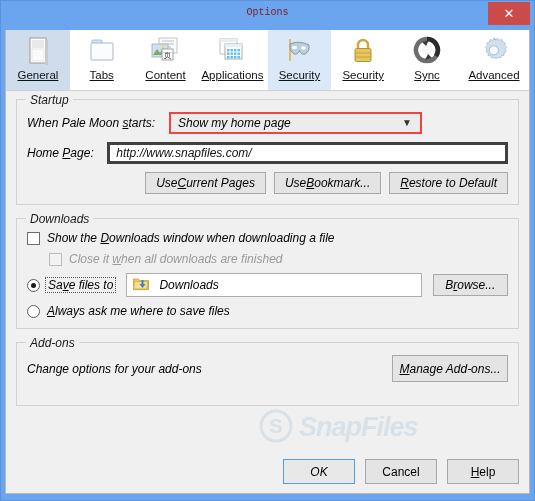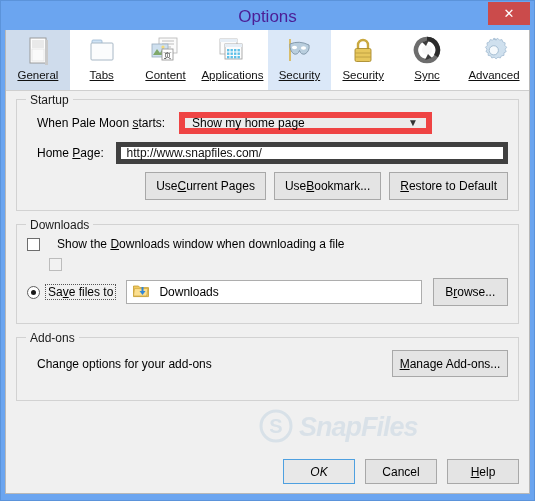--- a/index.html
+++ b/index.html
@@ -31,23 +31,23 @@
   .titlebar {
     position: relative;
     height: 29px;
     background: #6ba5f0;
   }
   .title-text {
     position: absolute;
     left: 0; right: 0;
     top: 6px;
     text-align: center;
-    font-size: 17px;
-    color: #4c1d95;
-    font-family: Liberation Sans, sans-serif;
+    font-size: 10px;
+    color: #7f1d1d;
+    font-family: Liberation Mono, monospace;
   }
   .close-button {
     position: absolute;
     right: 4px;
     top: 1px;
     width: 42px;
     height: 23px;
     background: #cb4b4b;
     color: #ffffff;
     font-size: 13px;
@@ -110,20 +110,21 @@
     font-family: "Liberation Sans", sans-serif;
     text-decoration: underline;
   }
   .tab.wide { width: 72px; align-items: center; }
 
   
   .panel {
     position: relative;
     padding: 8px 10px 0 10px;
     box-sizing: border-box;
+    font-style: italic;
   }
 
   
   .groupbox {
     position: relative;
     border: 1px solid #d2d2d2;
     margin-bottom: 13px;
     padding: 12px 10px 10px 10px;
     box-sizing: border-box;
     background: transparent;
@@ -135,63 +136,63 @@
     background: #f0f0f0;
     padding: 0 4px;
     font-size: 12px;
     color: #1a1a1a;
     font-family: "Liberation Sans", sans-serif;
   }
 
   
   .row { display: flex; align-items: center; margin-bottom: 8px; }
   .row:last-child { margin-bottom: 0; }
-  .lbl { font-size: 12px; color: #000; white-space: nowrap; margin-left: 10px; }
+  .lbl { font-size: 12px; color: #000; white-space: nowrap; }
   u.acc { text-decoration: underline; }
 
   
   .dropdown {
     position: relative;
     width: 253px;
     height: 22px;
     background: #ececec;
-    border: 6px solid #ef4444;
+    border: 2px solid #ef4444;
     box-sizing: border-box;
     display: flex;
     align-items: center;
     padding-left: 7px;
     font-size: 12px;
     cursor: pointer;
   }
   .dropdown .chev {
     position: absolute;
     right: 8px;
     top: 50%;
     transform: translateY(-55%);
     font-size: 10px;
     color: #333;
   }
 
   
   .textinput {
     height: 22px;
     background: #ffffff;
-    border: 5px solid #404040;
+    border: 3px solid #404040;
     box-sizing: border-box;
     display: flex;
     align-items: center;
     padding-left: 6px;
     font-size: 12px;
     color: #111;
     cursor: text;
   }
 
   
   .btn {
-    height: 28px;
+    height: 22px;
     background: #e4e4e4;
     border: 1px solid #a8a8a8;
     box-sizing: border-box;
     font-size: 12px;
     color: #000;
     display: inline-flex;
     align-items: center;
     justify-content: center;
     padding: 0 10px;
     cursor: pointer;
@@ -459,20 +460,21 @@
       <div class="groupbox">
         <div class="gb-title">Downloads</div>
 
         <div class="checkrow">
           <span class="cbox"></span>
           <span class="lbl"><span>Show the </span><u class="acc">D</u><span>ownloads window when downloading a file</span></span>
         </div>
 
         <div class="checkrow" style="margin-left:22px">
           <span class="cbox disabled"></span>
+          <span class="lbl dim"><span>Close it </span><u class="acc">w</u><span>hen all downloads are finished</span></span>
         </div>
 
         <div class="checkrow" style="margin-top:4px">
           <span class="radio checked"></span>
           <span class="lbl focusring"><span>Sa</span><u class="acc">v</u><span>e files to</span></span>
           <div class="folderfield" style="width:298px; margin-left:10px;">
             <span>
               <svg width="16" height="15" viewBox="0 0 16 15">
                 <path d="M0.5 3 h5 l1.4 1.6 h8.6 v9 h-15 Z" fill="#f0c860" stroke="#c49c2e" stroke-width="0.8"></path>
                 <path d="M1.5 5.6 h13.4 l-1.2 7.4 h-13.2 Z" fill="#fbdf90" stroke="#c49c2e" stroke-width="0.6"></path>
@@ -481,20 +483,24 @@
             </span>
             <span class="fname">Downloads</span>
           </div>
           <div class="btn" style="width:76px; margin-left:11px;">
               <span>B</span>
               <u class="acc">r</u>
               <span>owse...</span>
             </div>
         </div>
 
+        <div class="checkrow" style="margin-bottom:0">
+          <span class="radio"></span>
+          <span class="lbl"><span></span><u class="acc">A</u><span>lways ask me where to save files</span></span>
+        </div>
       </div>
 
       <div class="groupbox" style="padding-bottom:23px;">
         <div class="gb-title">Add-ons</div>
         <div class="row" style="justify-content:space-between; margin-bottom:0;">
           <span class="lbl">Change options for your add-ons</span>
           <div class="btn" style="height:27px; width:116px; position:relative; z-index:2;">
               <span></span>
               <u class="acc">M</u>
               <span>anage Add-ons...</span>

